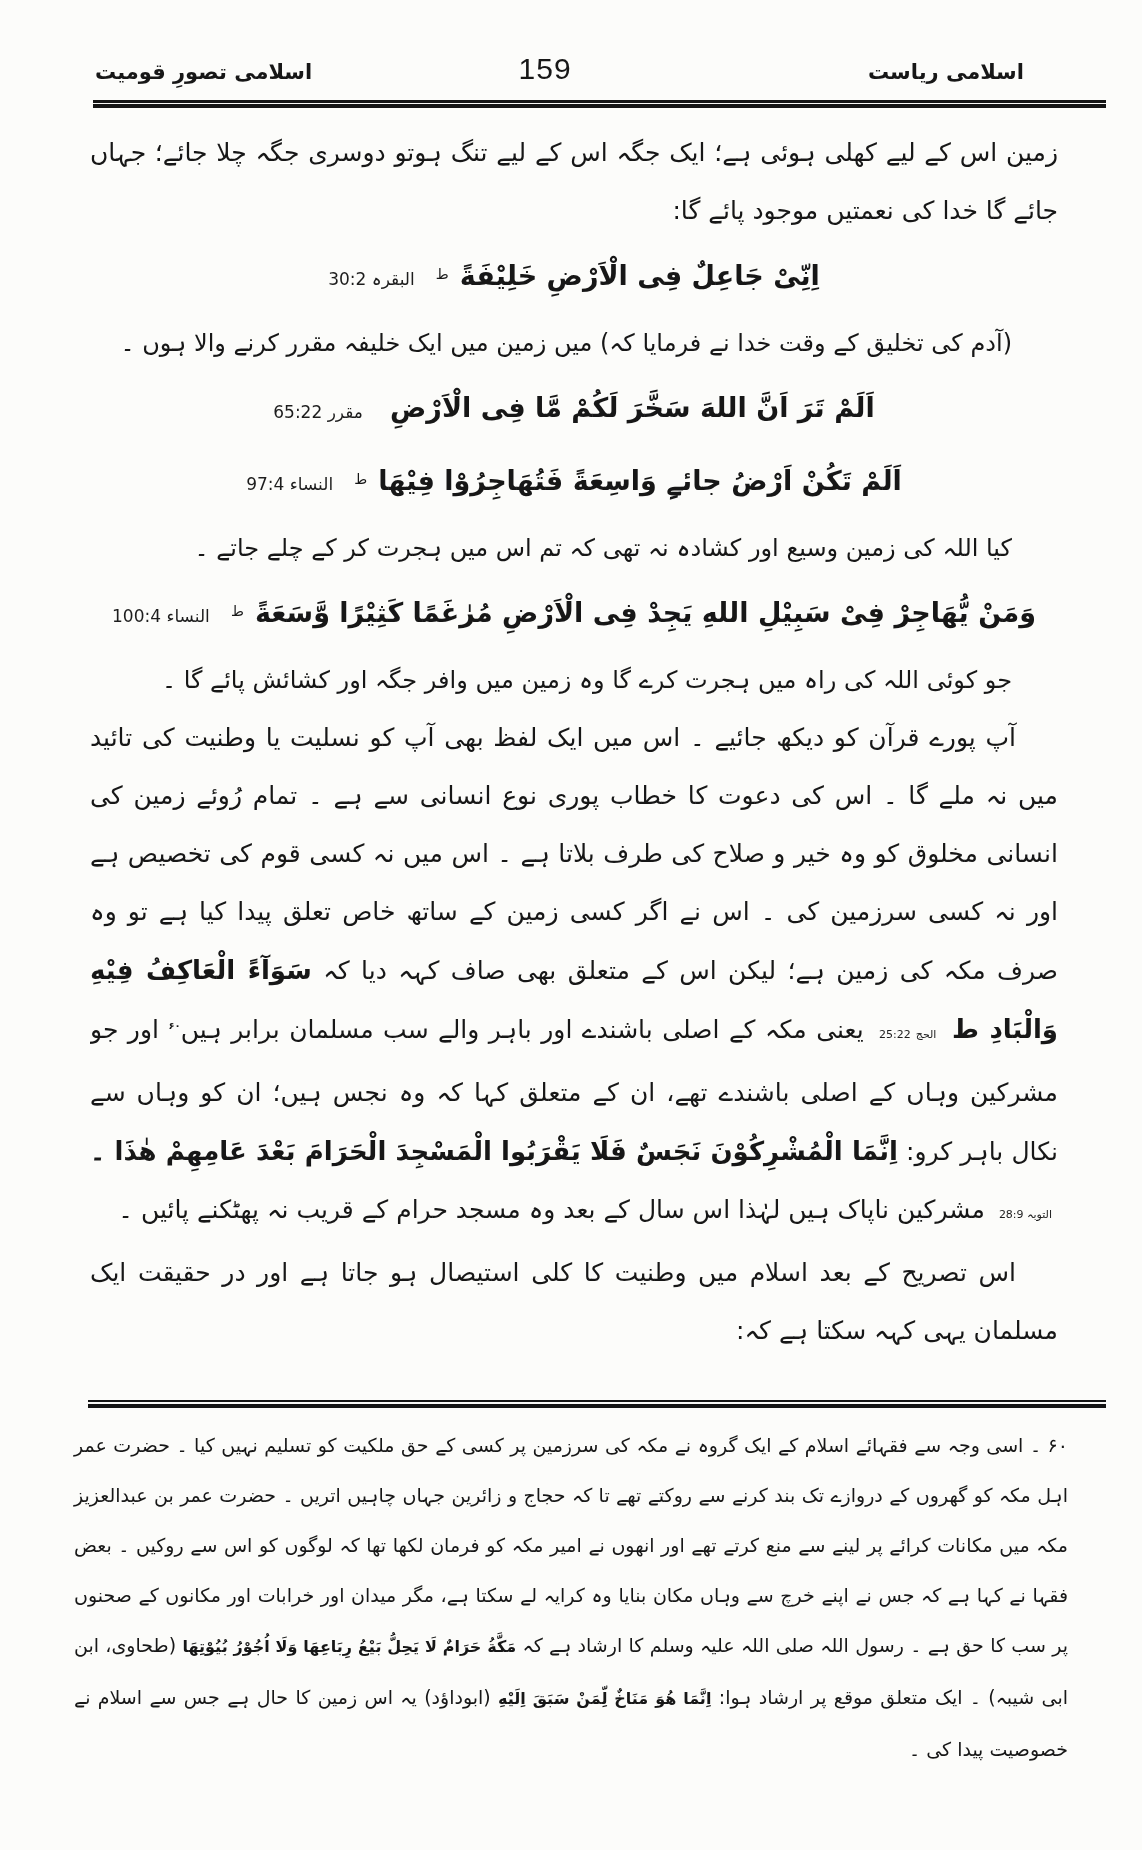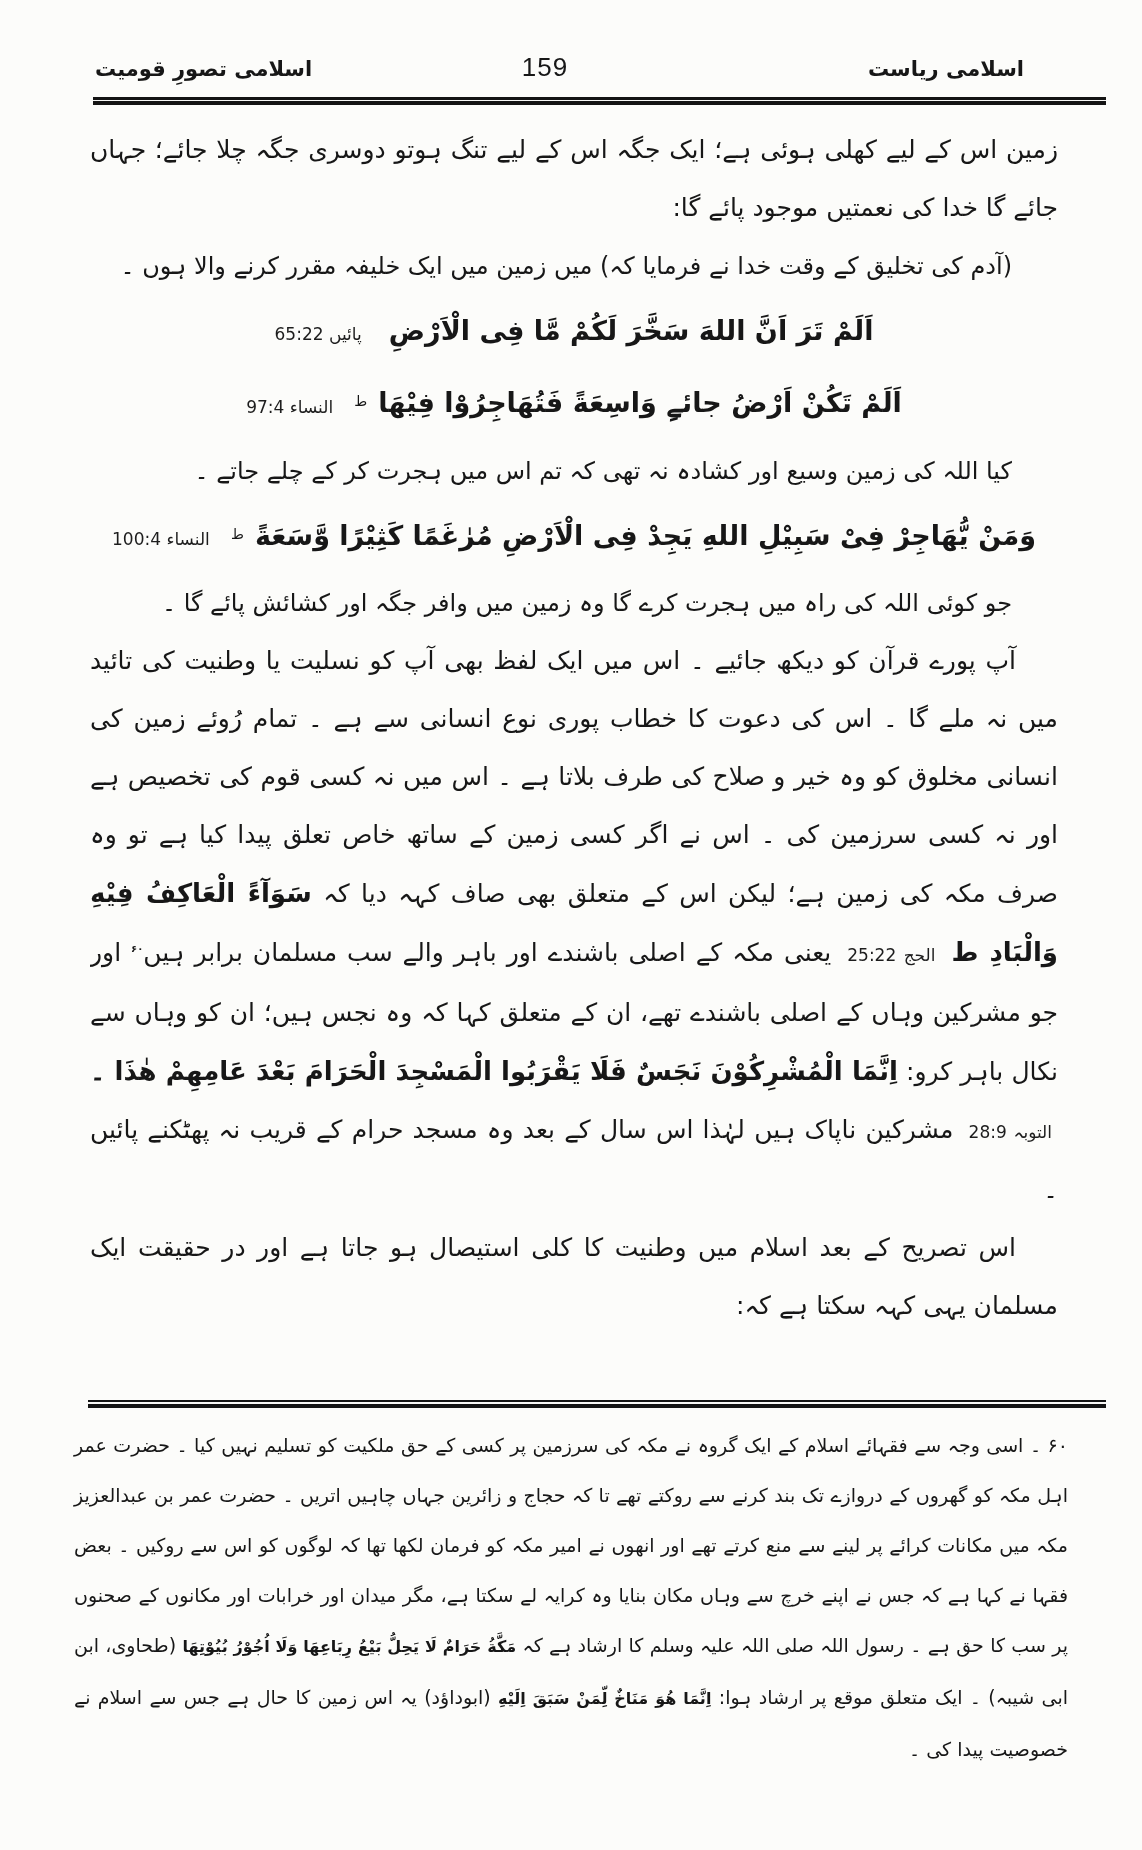--- a/index.html
+++ b/index.html
@@ -7,21 +7,21 @@
     width:1142px;height:1850px;background:#fcfcfa;color:#171717;
     font-family:"DejaVu Sans",sans-serif;position:relative;box-sizing:border-box;overflow:hidden;
   }
   
   .page-header{
     display:flex;justify-content:space-between;align-items:baseline;
     padding:52px 118px 0 95px;
   }
   .hdr-urdu{font-size:21px;font-weight:bold;}
   .hdr-num{
-    font-family:"Liberation Sans",sans-serif;font-size:26px;letter-spacing:1px;
+    font-family:"Liberation Sans",sans-serif;font-size:30px;letter-spacing:1px;
     transform:translateX(-45px);
   }
   .header-rule{
     margin:14px 36px 0 93px;height:8px;
     background:linear-gradient(to bottom,#141414 0 3px,#f8f8f6 3px 4px,#141414 4px 8px);
   }
   
   .body{
     direction:rtl;margin:16px 84px 0 90px;height:1268px;overflow:hidden;
   }
@@ -30,21 +30,21 @@
   }
   .para.indent{text-indent:42px;}
   .verse-row{
     text-align:center;line-height:64px;margin:2px 0;white-space:nowrap;
   }
   .arabic{font-weight:bold;font-size:27px;}
   .arabic.inline{font-size:26px;}
   .arabic.fn{font-size:16px;}
   .pause{font-size:14px;vertical-align:super;margin-right:6px;}
   .ref{font-size:17px;margin-right:16px;color:#1d1d1d;}
-  .ref.inline{font-size:17px;margin:12px 6px;}
+  .ref.inline{font-size:11px;margin:12px 6px;}
   .trans{
     margin:0;font-size:24px;line-height:58px;padding-left:8px;
     padding-right:46px;
   }
   sup.fnref{font-size:10px;font-weight:bold;line-height:0;}
   
   .footnote-rule{
     position:absolute;left:88px;right:36px;top:1400px;height:8px;
     background:linear-gradient(to bottom,#141414 0 2px,#f8f8f6 2px 4px,#141414 4px 8px);
   }
@@ -65,26 +65,31 @@
   </header>
 
   <div class="header-rule"></div>
 
   <main class="body">
 
     <p class="para">
       <span>زمین اس کے لیے کھلی ہوئی ہے؛ ایک جگہ اس کے لیے تنگ ہوتو دوسری جگہ چلا جائے؛ جہاں جائے گا خدا کی نعمتیں موجود پائے گا:</span>
     </p>
 
+    <div class="verse-row">
+      <span class="arabic">اِنِّیْ جَاعِلٌ فِی الْاَرْضِ خَلِیْفَةً</span>
+      <span class="pause">ط</span>
+      <span class="ref">البقرہ 30:2</span>
+    </div>
     <p class="trans">(آدم کی تخلیق کے وقت خدا نے فرمایا کہ) میں زمین میں ایک خلیفہ مقرر کرنے والا ہوں ۔</p>
 
     <div class="verse-row">
       <span class="arabic">اَلَمْ تَرَ اَنَّ اللهَ سَخَّرَ لَکُمْ مَّا فِی الْاَرْضِ</span>
       <span class="pause"></span>
-      <span class="ref">پائیں 65:22</span>
+      <span class="ref">مقرر 65:22</span>
     </div>
 
     <div class="verse-row">
       <span class="arabic">اَلَمْ تَکُنْ اَرْضُ جائےِ وَاسِعَةً فَتُهَاجِرُوْا فِیْهَا</span>
       <span class="pause">ط</span>
       <span class="ref">النساء 97:4</span>
     </div>
     <p class="trans">کیا اللہ کی زمین وسیع اور کشادہ نہ تھی کہ تم اس میں ہجرت کر کے چلے جاتے ۔</p>
 
     <div class="verse-row">

